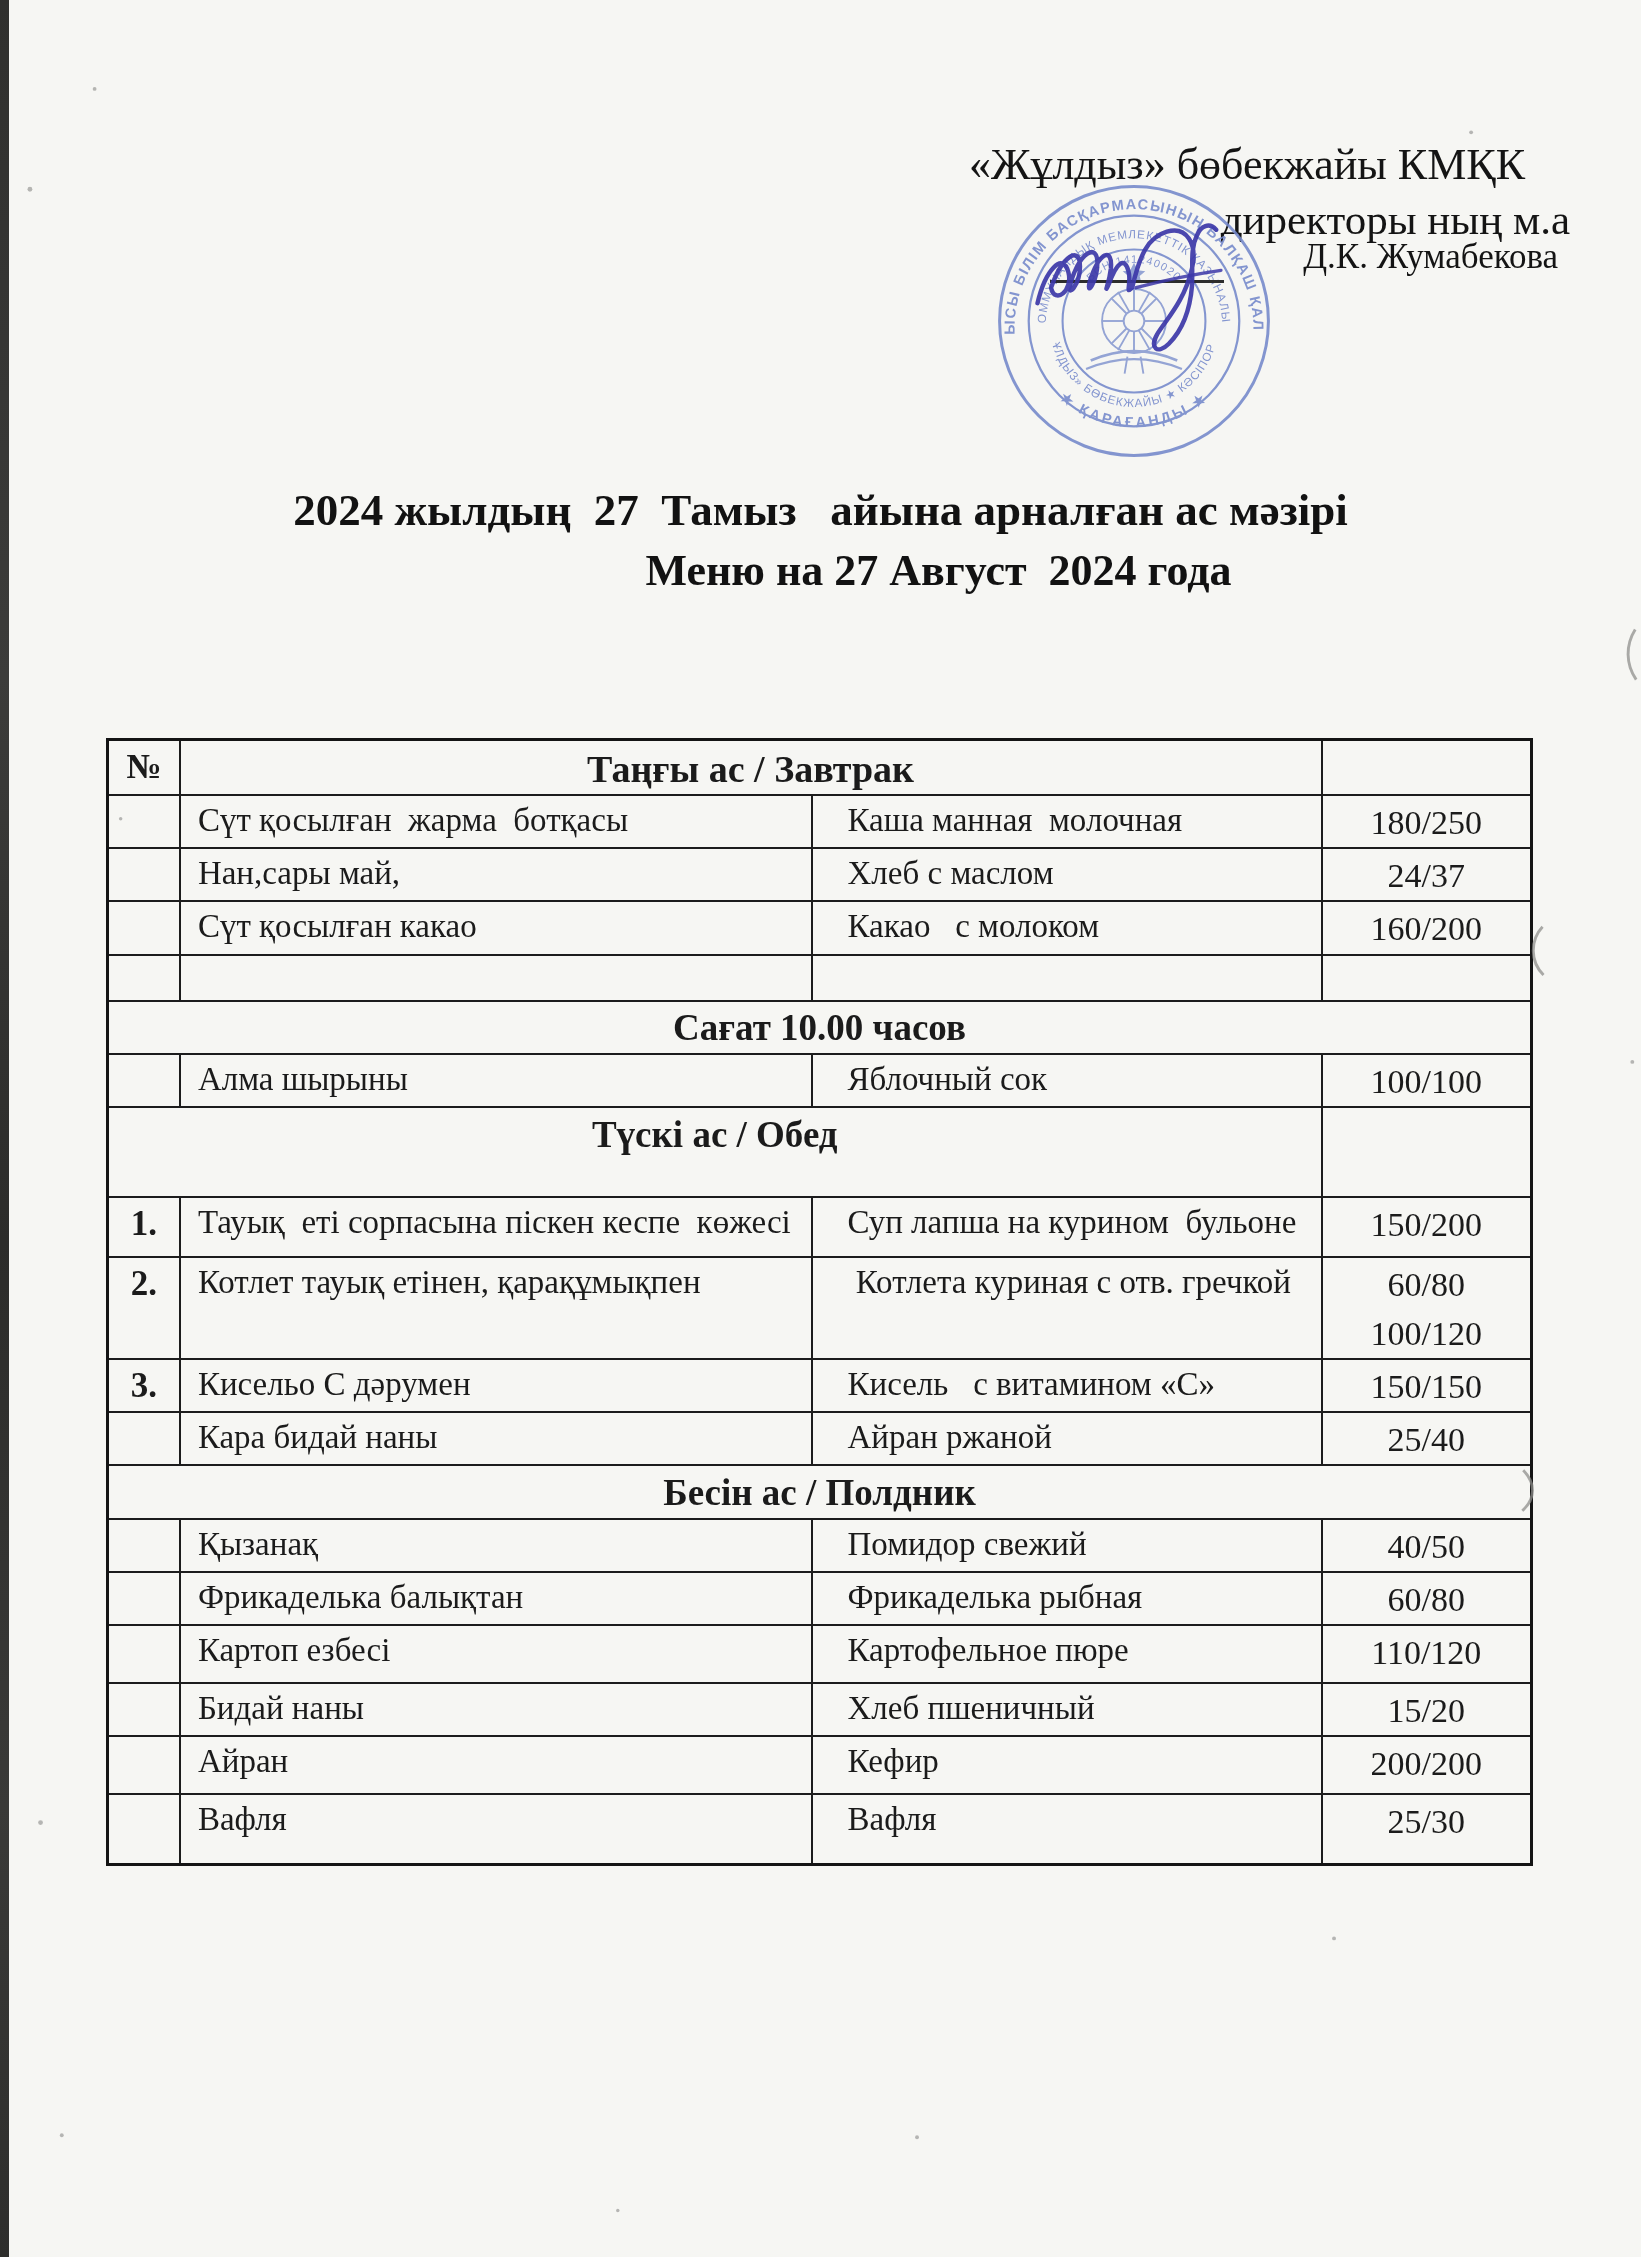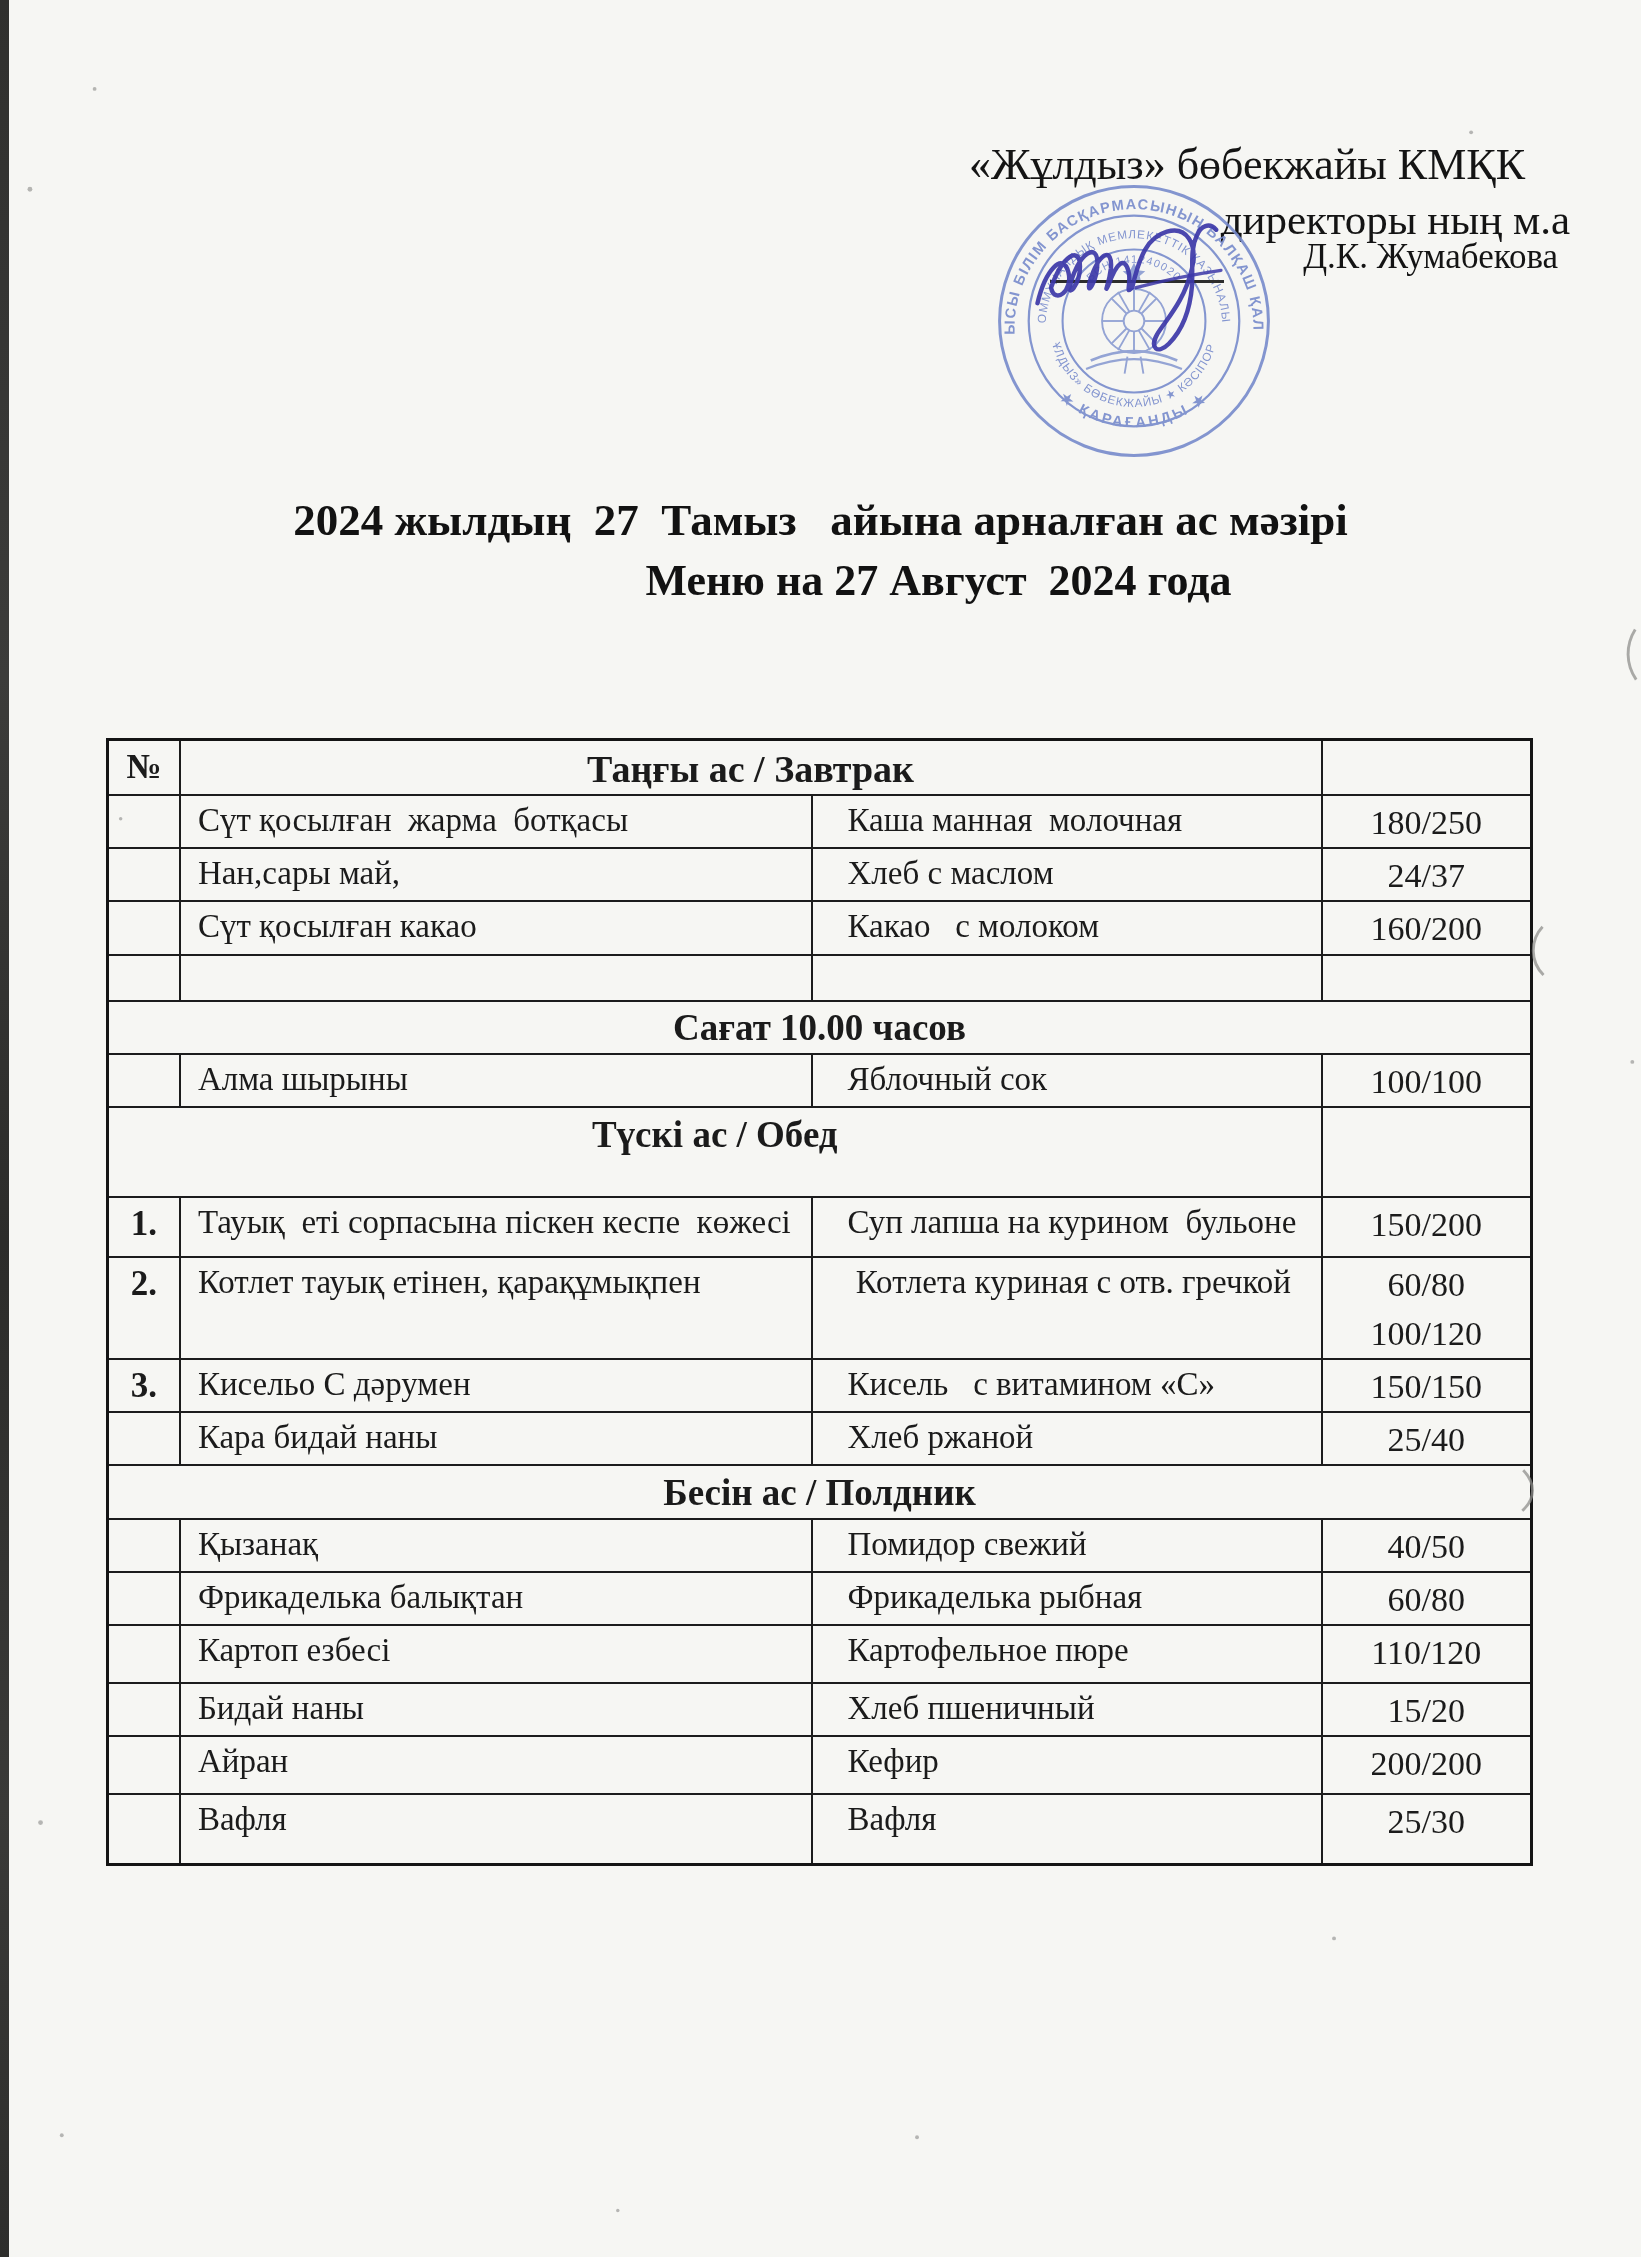--- a/index.html
+++ b/index.html
@@ -14,21 +14,21 @@
     background:linear-gradient(180deg,#30302e 0%,#3c3c3a 30%,#2c2c2a 55%,#3a3a38 80%,#2e2e2c 100%);}
   
   .org-line{position:absolute;white-space:pre;font-size:44px;line-height:1.1;color:#141414;}
   .org-l1{top:141px;right:116px;}
   .org-l2{top:196px;right:71px;font-size:43px;}
   .org-l3{top:238px;right:83px;font-size:35px;}
   .sig-underline{position:absolute;left:1050px;top:280px;width:174px;height:2.9px;background:#2d2d2d;z-index:3;}
   .stamp{position:absolute;left:993px;top:180px;width:282px;height:282px;z-index:2;opacity:.88;}
   .signature{position:absolute;left:1020px;top:195px;width:232px;height:169px;z-index:4;}
   
-  .doc-title{position:absolute;left:0;width:1641px;text-align:center;font-weight:bold;white-space:pre;color:#121212;margin-top:10px;}
+  .doc-title{position:absolute;left:0;width:1641px;text-align:center;font-weight:bold;white-space:pre;color:#121212;}
   .doc-title-1{top:484px;font-size:45px;}
   .doc-title-2{top:545px;font-size:44px;transform:translateX(118px);}
   
   .menu-table{position:absolute;left:106px;top:738px;width:1425px;border-collapse:collapse;
     border:3.9px solid #141414;table-layout:fixed;}
   .menu-table td{border:2.9px solid #1c1c1c;vertical-align:top;padding:2.9px 3.9px 0 3.9px;
     font-size:33px;line-height:1.32;white-space:pre;overflow:hidden;}
   td.no{text-align:center;font-weight:bold;font-size:35px;}
   td.kk{padding-left:17.4px;}
   td.ru{padding-left:35px;}
@@ -173,21 +173,21 @@
       </tr>
       <tr class="r12">
         <td class="no">3.</td>
         <td class="kk">Кисельо С дәрумен</td>
         <td class="ru">Кисель   с витамином «С»</td>
         <td class="qty">150/150</td>
       </tr>
       <tr class="r14">
         <td class="no"></td>
         <td class="kk">Кара бидай наны</td>
-        <td class="ru">Хлеб ржаной</td>
+        <td class="ru">Айран ржаной</td>
         <td class="qty">25/40</td>
       </tr>
       <tr class="r15">
         <td class="section" colspan="4">Бесін ас / Полдник</td>
       </tr>
       <tr class="r16">
         <td class="no"></td>
         <td class="kk">Қызанақ</td>
         <td class="ru">Помидор свежий</td>
         <td class="qty">40/50</td>

